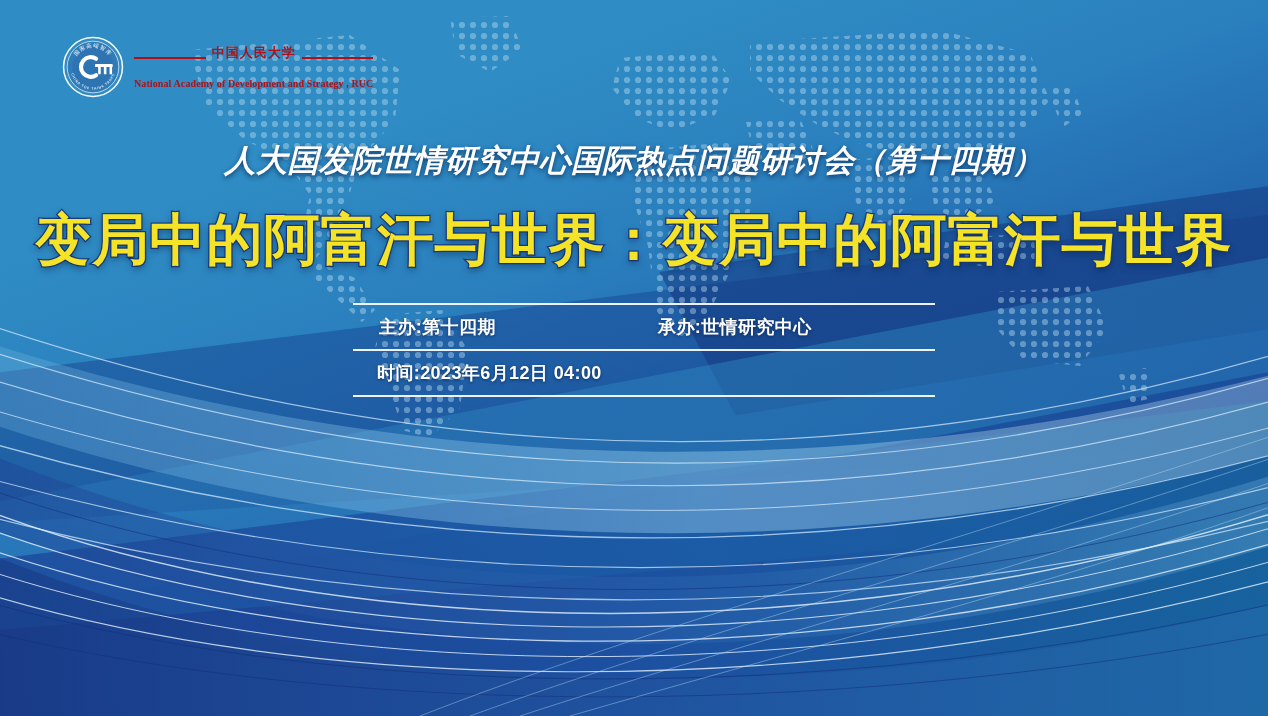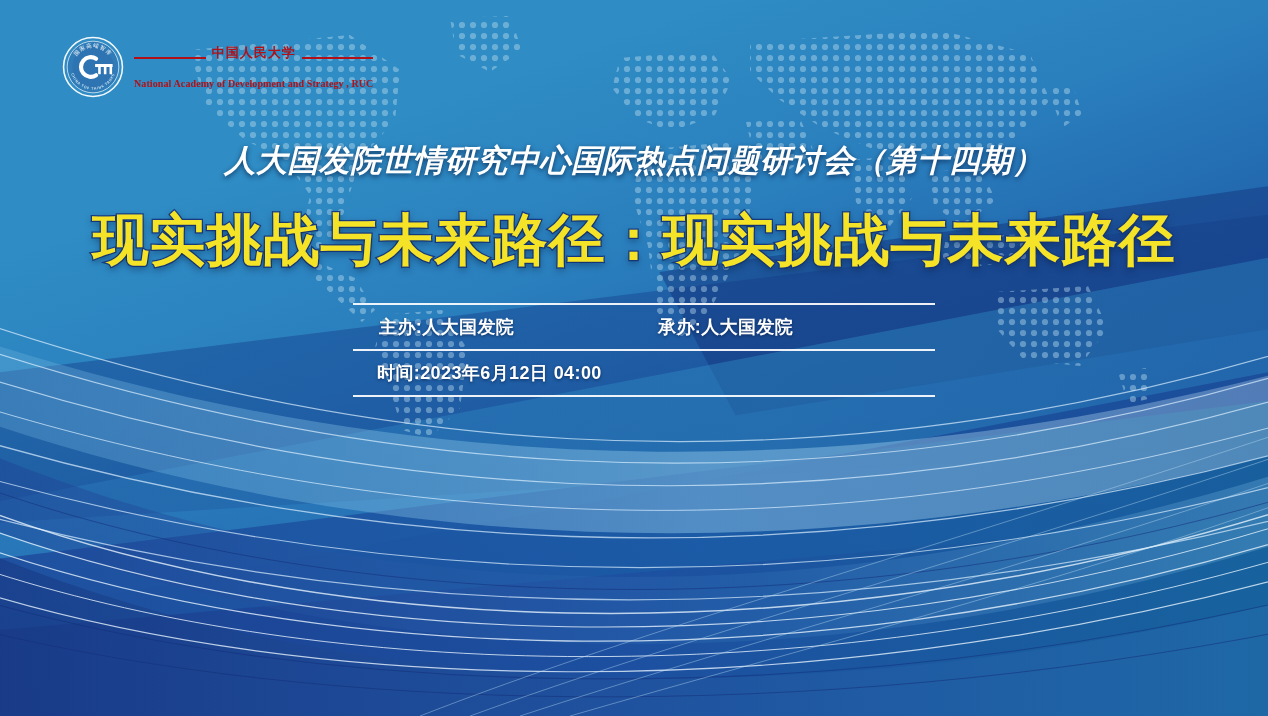--- a/index.html
+++ b/index.html
@@ -250,27 +250,27 @@
       <div class="logo-uni-row">
         <span class="logo-rule"></span>
         <span class="logo-uni">中国人民大学</span>
         <span class="logo-rule"></span>
       </div>
       <div class="logo-en">National Academy of Development and Strategy , RUC</div>
     </div>
   </div>
 
   <div class="subtitle">人大国发院世情研究中心国际热点问题研讨会（第十四期）</div>
-  <div class="maintitle">现实挑战与未来路径：现实挑战与未来路径</div>
+  <div class="maintitle">变局中的阿富汗与世界：变局中的阿富汗与世界</div>
 
   <div class="info">
     <div class="rule"></div>
     <div class="info-row row1">
-      <span class="c1">主办:人大国发院</span>
-      <span class="c2">承办:人大国发院</span>
+      <span class="c1">主办:第十四期</span>
+      <span class="c2">承办:世情研究中心</span>
     </div>
     <div class="rule"></div>
     <div class="info-row row2">
       <span class="c1">时间:2023年6月12日  04:00</span>
     </div>
     <div class="rule"></div>
   </div>
 
 </div>
 

